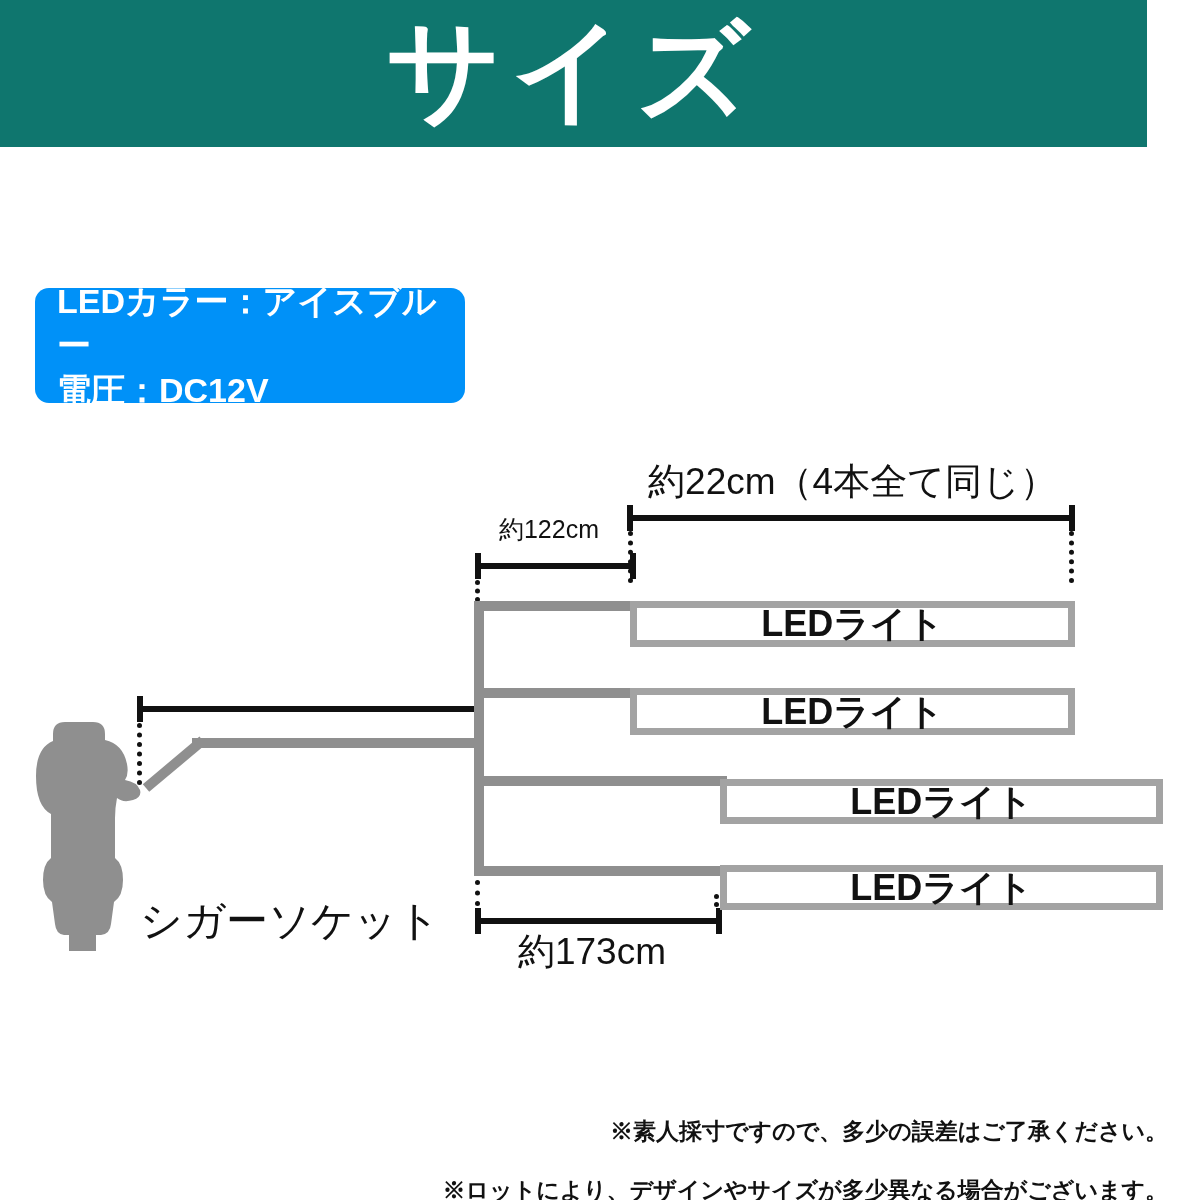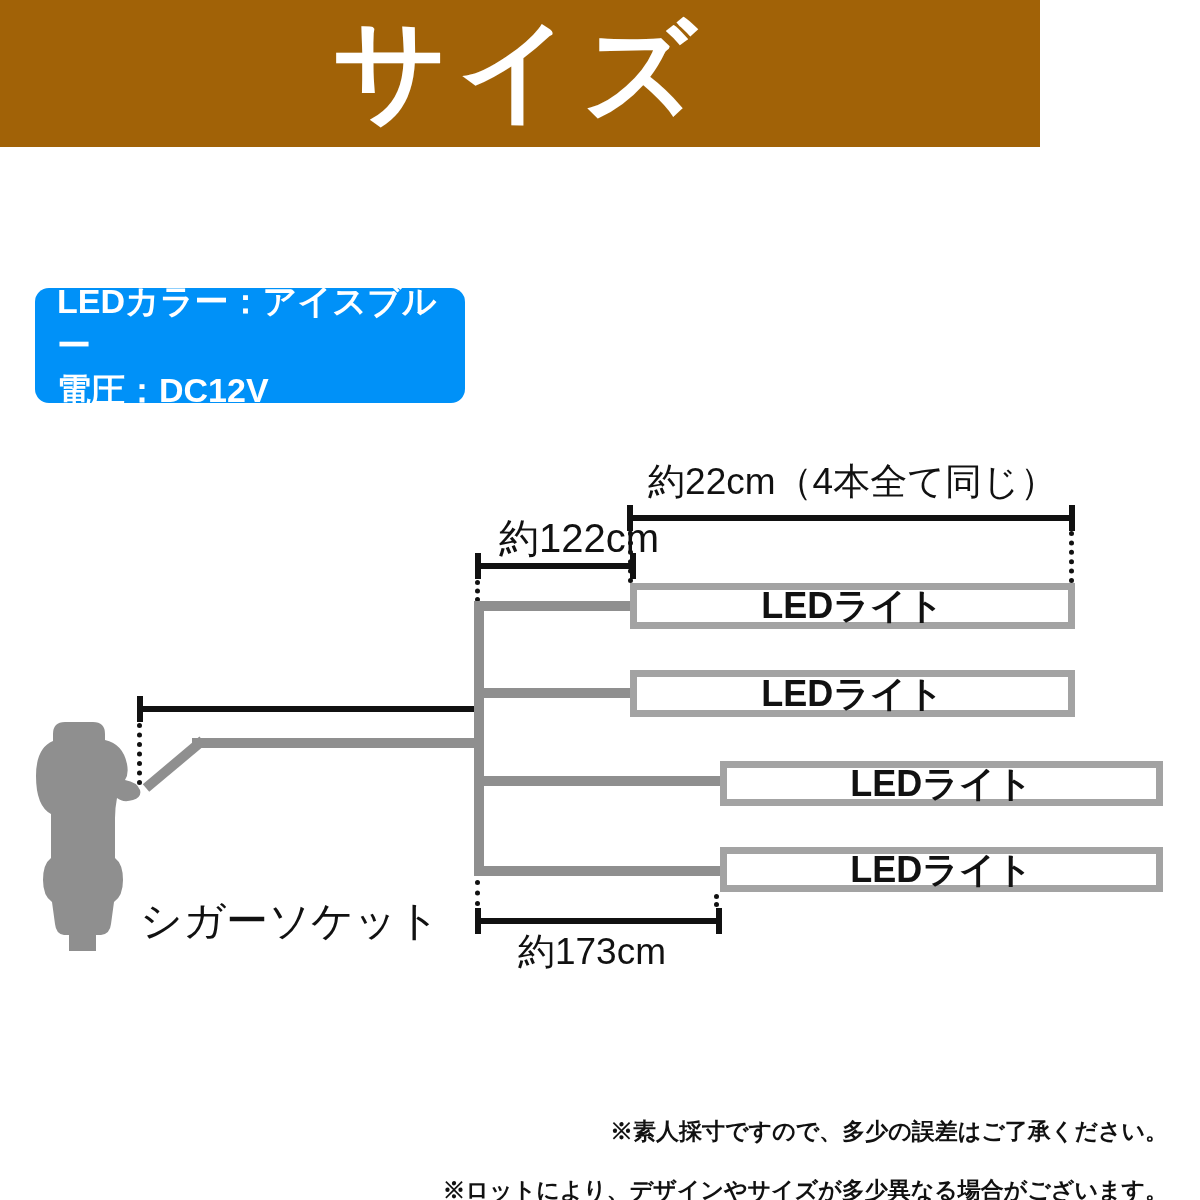--- a/index.html
+++ b/index.html
@@ -6,22 +6,22 @@
   .page{
     position:relative;
     width:1200px;height:1200px;
     background:#ffffff;
     overflow:hidden;
     font-family:"Liberation Sans", sans-serif;
     color:#111;
   }
   
   .header{
-    position:absolute;left:0;top:0;width:1040px;height:147px;
-    background:#a16207;
+    position:absolute;left:0;top:0;width:1147px;height:147px;
+    background:#0f766e;
     display:flex;align-items:center;justify-content:center;
   }
   .header-title{
     color:#fff;font-size:112px;font-weight:bold;letter-spacing:10px;
     line-height:1;padding-bottom:6px;
   }
   
   .spec-box{
     position:absolute;left:35px;top:288px;width:430px;height:115px;
     background:#0091F8;border-radius:14px;
@@ -38,21 +38,21 @@
   .dim-label{
     position:absolute;text-align:center;font-weight:normal;color:#111;
     font-size:37px;line-height:1.1;white-space:nowrap;
   }
   .dotv{position:absolute;width:0;border-left:5px dotted #111;}
   
   .wire{position:absolute;background:#8F8F8F;}
   
   .led-box{
     position:absolute;background:#fff;border:7px solid #A3A3A3;
-    box-sizing:border-box;display:flex;align-items:center;justify-content:center;
+    box-sizing:border-box;display:flex;align-items:center;justify-content:center;margin-top:18px;
   }
   .led-label{font-size:36px;font-weight:bold;color:#111;line-height:1;}
   
   .socket-svg{position:absolute;left:33px;top:718px;}
   .socket-label{
     position:absolute;left:140px;top:893px;width:340px;
     font-size:42px;font-weight:normal;color:#111;white-space:nowrap;
   }
   
   .notes{position:absolute;left:48px;top:1102px;width:1120px;}
@@ -74,21 +74,21 @@
 
   <div class="dim-label" style="left:630px;top:462px;width:445px;">約22cm（4本全て同じ）</div>
   <div class="dim" style="left:627px;top:505px;width:448px;">
     <div class="dim-bar"></div>
     <div class="dim-tick left"></div>
     <div class="dim-tick right"></div>
   </div>
   <div class="dotv" style="left:628px;top:531px;height:52px;"></div>
   <div class="dotv" style="left:1069px;top:531px;height:52px;"></div>
 
-  <div class="dim-label" style="left:494px;top:516px;width:170px;font-size:40px;">約122cm</div>
+  <div class="dim-label" style="left:464px;top:516px;width:170px;font-size:25px;">約122cm</div>
   <div class="dim" style="left:475px;top:553px;width:161px;">
     <div class="dim-bar"></div>
     <div class="dim-tick left"></div>
     <div class="dim-tick right"></div>
   </div>
   <div class="dotv" style="left:475px;top:580px;height:22px;"></div>
 
   <div class="dim" style="left:137px;top:696px;width:344px;">
     <div class="dim-bar"></div>
     <div class="dim-tick left"></div>

